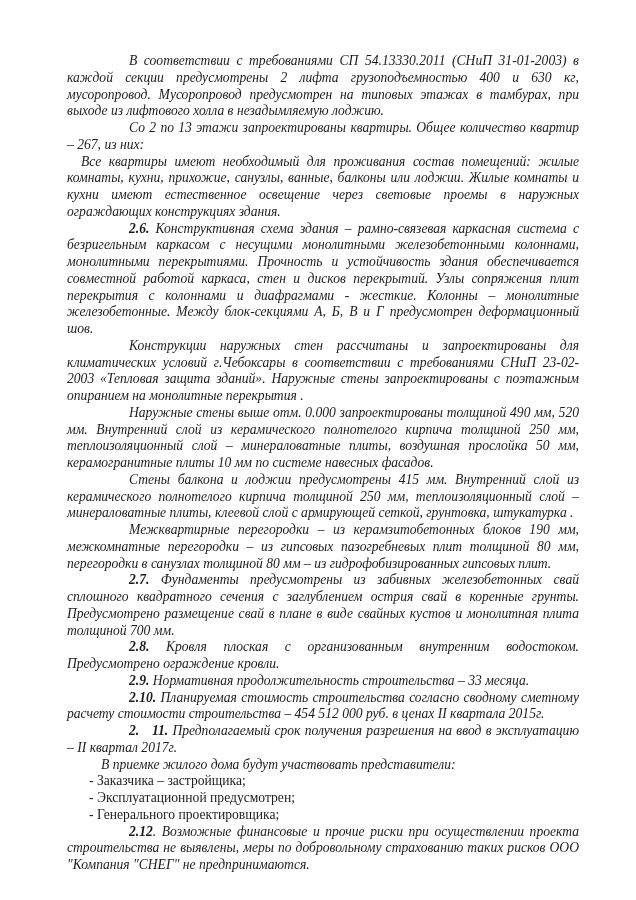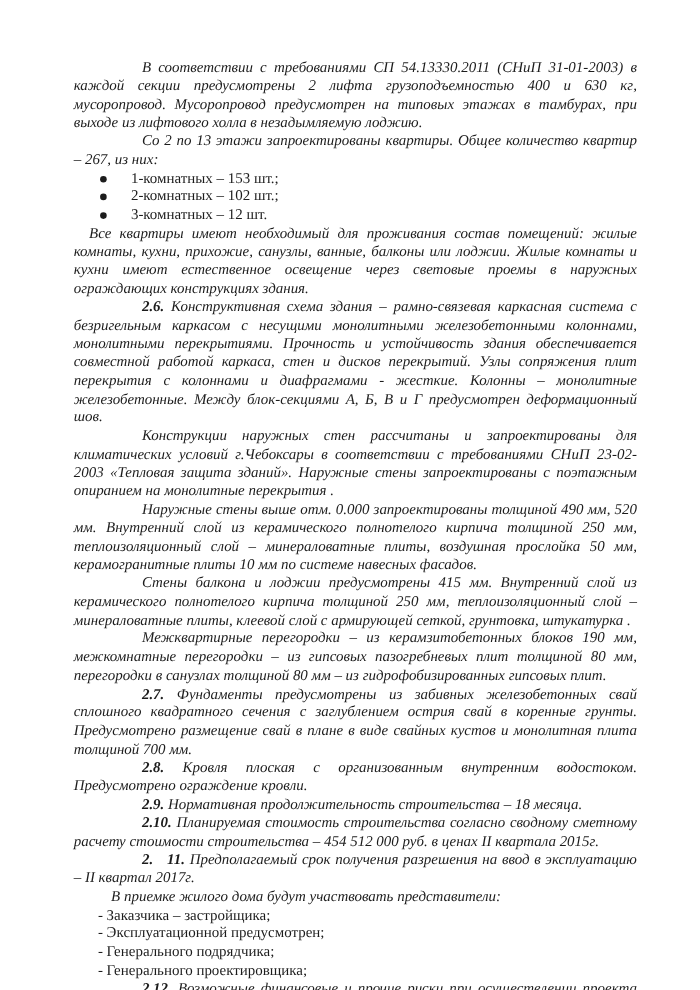--- a/index.html
+++ b/index.html
@@ -25,52 +25,46 @@
 </style>
 </head>
 <body>
 
 <div class="page">
 
   <p class="p ind2">В соответствии с требованиями СП 54.13330.2011 (СНиП 31-01-2003)  в каждой секции предусмотрены 2 лифта грузоподъемностью 400 и 630 кг, мусоропровод. Мусоропровод предусмотрен на типовых этажах в тамбурах, при выходе из лифтового холла в незадымляемую лоджию.</p>
 
   <p class="p ind2">Со 2 по 13 этажи запроектированы квартиры. Общее количество квартир – 267, из них:</p>
 
-  <ul class="bullets">
-    <li><span class="dot"></span><span>1-комнатных – 153 шт.;</span></li>
-    <li><span class="dot"></span><span>2-комнатных – 102 шт.;</span></li>
-    <li><span class="dot"></span><span>3-комнатных – 12 шт.</span></li>
-  </ul>
 
   <p class="p ind0">Все квартиры имеют необходимый для проживания состав помещений: жилые комнаты, кухни, прихожие, санузлы, ванные, балконы или лоджии. Жилые комнаты и кухни имеют естественное освещение через световые проемы в наружных ограждающих конструкциях здания.</p>
 
   <p class="p ind2"><b>2.6.</b><span> Конструктивная схема здания – рамно-связевая каркасная система с безригельным каркасом с несущими монолитными железобетонными колоннами, монолитными перекрытиями. Прочность и устойчивость здания обеспечивается совместной работой каркаса, стен и дисков перекрытий. Узлы сопряжения плит перекрытия с колоннами и диафрагмами - жесткие. Колонны – монолитные железобетонные. Между блок-секциями А, Б,  В и Г предусмотрен деформационный шов.</span></p>
 
   <p class="p ind2">Конструкции наружных стен рассчитаны и запроектированы для климатических условий г.Чебоксары в соответствии с требованиями СНиП 23-02-2003 «Тепловая защита зданий». Наружные стены запроектированы с поэтажным опиранием на монолитные перекрытия .</p>
 
   <p class="p ind2">Наружные стены выше отм. 0.000 запроектированы толщиной 490 мм, 520 мм. Внутренний слой из керамического полнотелого кирпича толщиной 250 мм, теплоизоляционный слой – минераловатные плиты, воздушная прослойка 50 мм, керамогранитные плиты 10 мм по системе навесных фасадов.</p>
 
   <p class="p ind2">Стены балкона и лоджии предусмотрены 415 мм. Внутренний слой из керамического полнотелого кирпича толщиной 250 мм, теплоизоляционный слой – минераловатные плиты, клеевой слой с армирующей сеткой, грунтовка, штукатурка .</p>
 
   <p class="p ind2">Межквартирные перегородки – из керамзитобетонных блоков 190 мм, межкомнатные перегородки – из гипсовых пазогребневых плит толщиной 80 мм, перегородки в санузлах толщиной 80 мм – из гидрофобизированных гипсовых плит.</p>
 
   <p class="p ind2"><b>2.7.</b><span> Фундаменты предусмотрены из забивных железобетонных свай сплошного квадратного сечения с заглублением острия свай в коренные грунты. Предусмотрено размещение свай  в плане в виде свайных кустов и монолитная плита толщиной 700 мм.</span></p>
 
   <p class="p ind2"><b>2.8.</b><span> Кровля  плоская с организованным внутренним водостоком. Предусмотрено ограждение кровли.</span></p>
 
-  <p class="p ind2"><b>2.9.</b><span> Нормативная продолжительность строительства – 18 месяца.</span></p>
+  <p class="p ind2"><b>2.9.</b><span> Нормативная продолжительность строительства – 33 месяца.</span></p>
 
   <p class="p ind2"><b>2.10.</b><span> Планируемая стоимость строительства согласно сводному сметному расчету стоимости  строительства – 454 512 000  руб. в ценах II квартала 2015г.</span></p>
 
   <p class="p ind2"><b style="white-space:pre">2.   11.</b><span> Предполагаемый срок получения разрешения на ввод в эксплуатацию – II квартал  2017г.</span></p>
 
   <p class="p ind1">В приемке жилого дома будут участвовать представители:</p>
 
   <ul class="dash-list">
     <li>- Заказчика – застройщика;</li>
     <li>- Эксплуатационной предусмотрен;</li>
-    <li>- Генерального подрядчика;</li>
     <li>- Генерального проектировщика;</li>
   </ul>
 
   <p class="p ind2"><b>2.12</b><span>. Возможные финансовые и прочие риски при осуществлении проекта строительства не выявлены, меры по добровольному страхованию таких рисков ООО "Компания "СНЕГ" не предпринимаются.</span></p>
 
 </div>
 
 </body></html>

